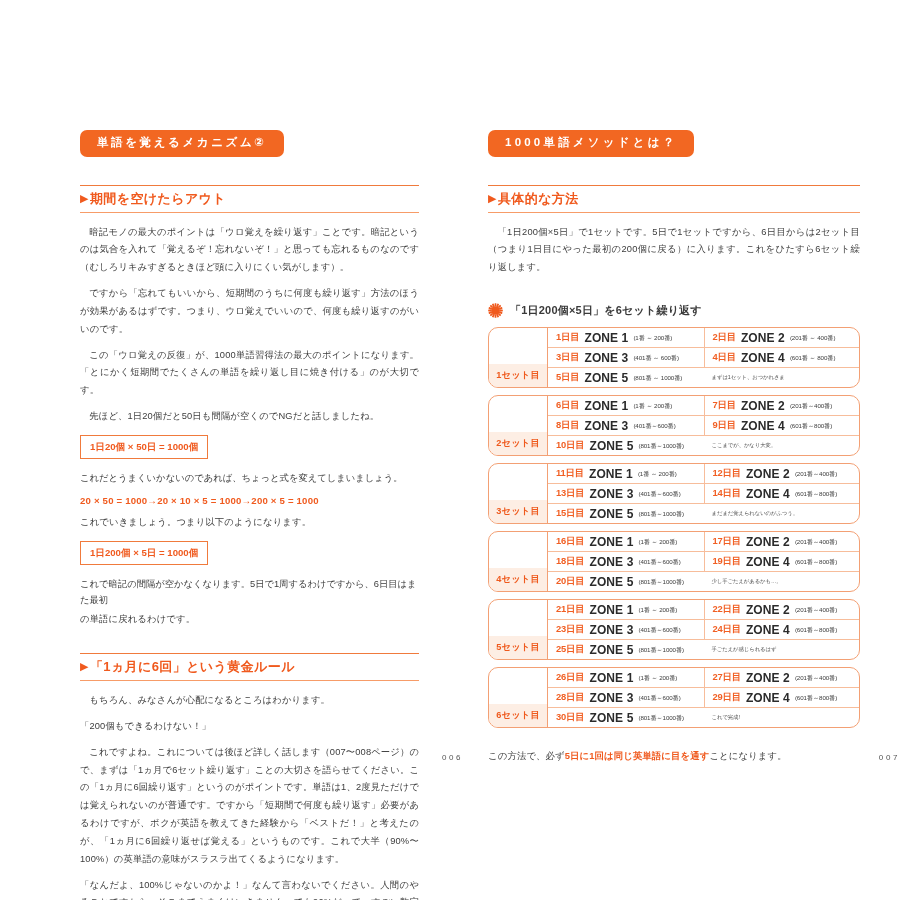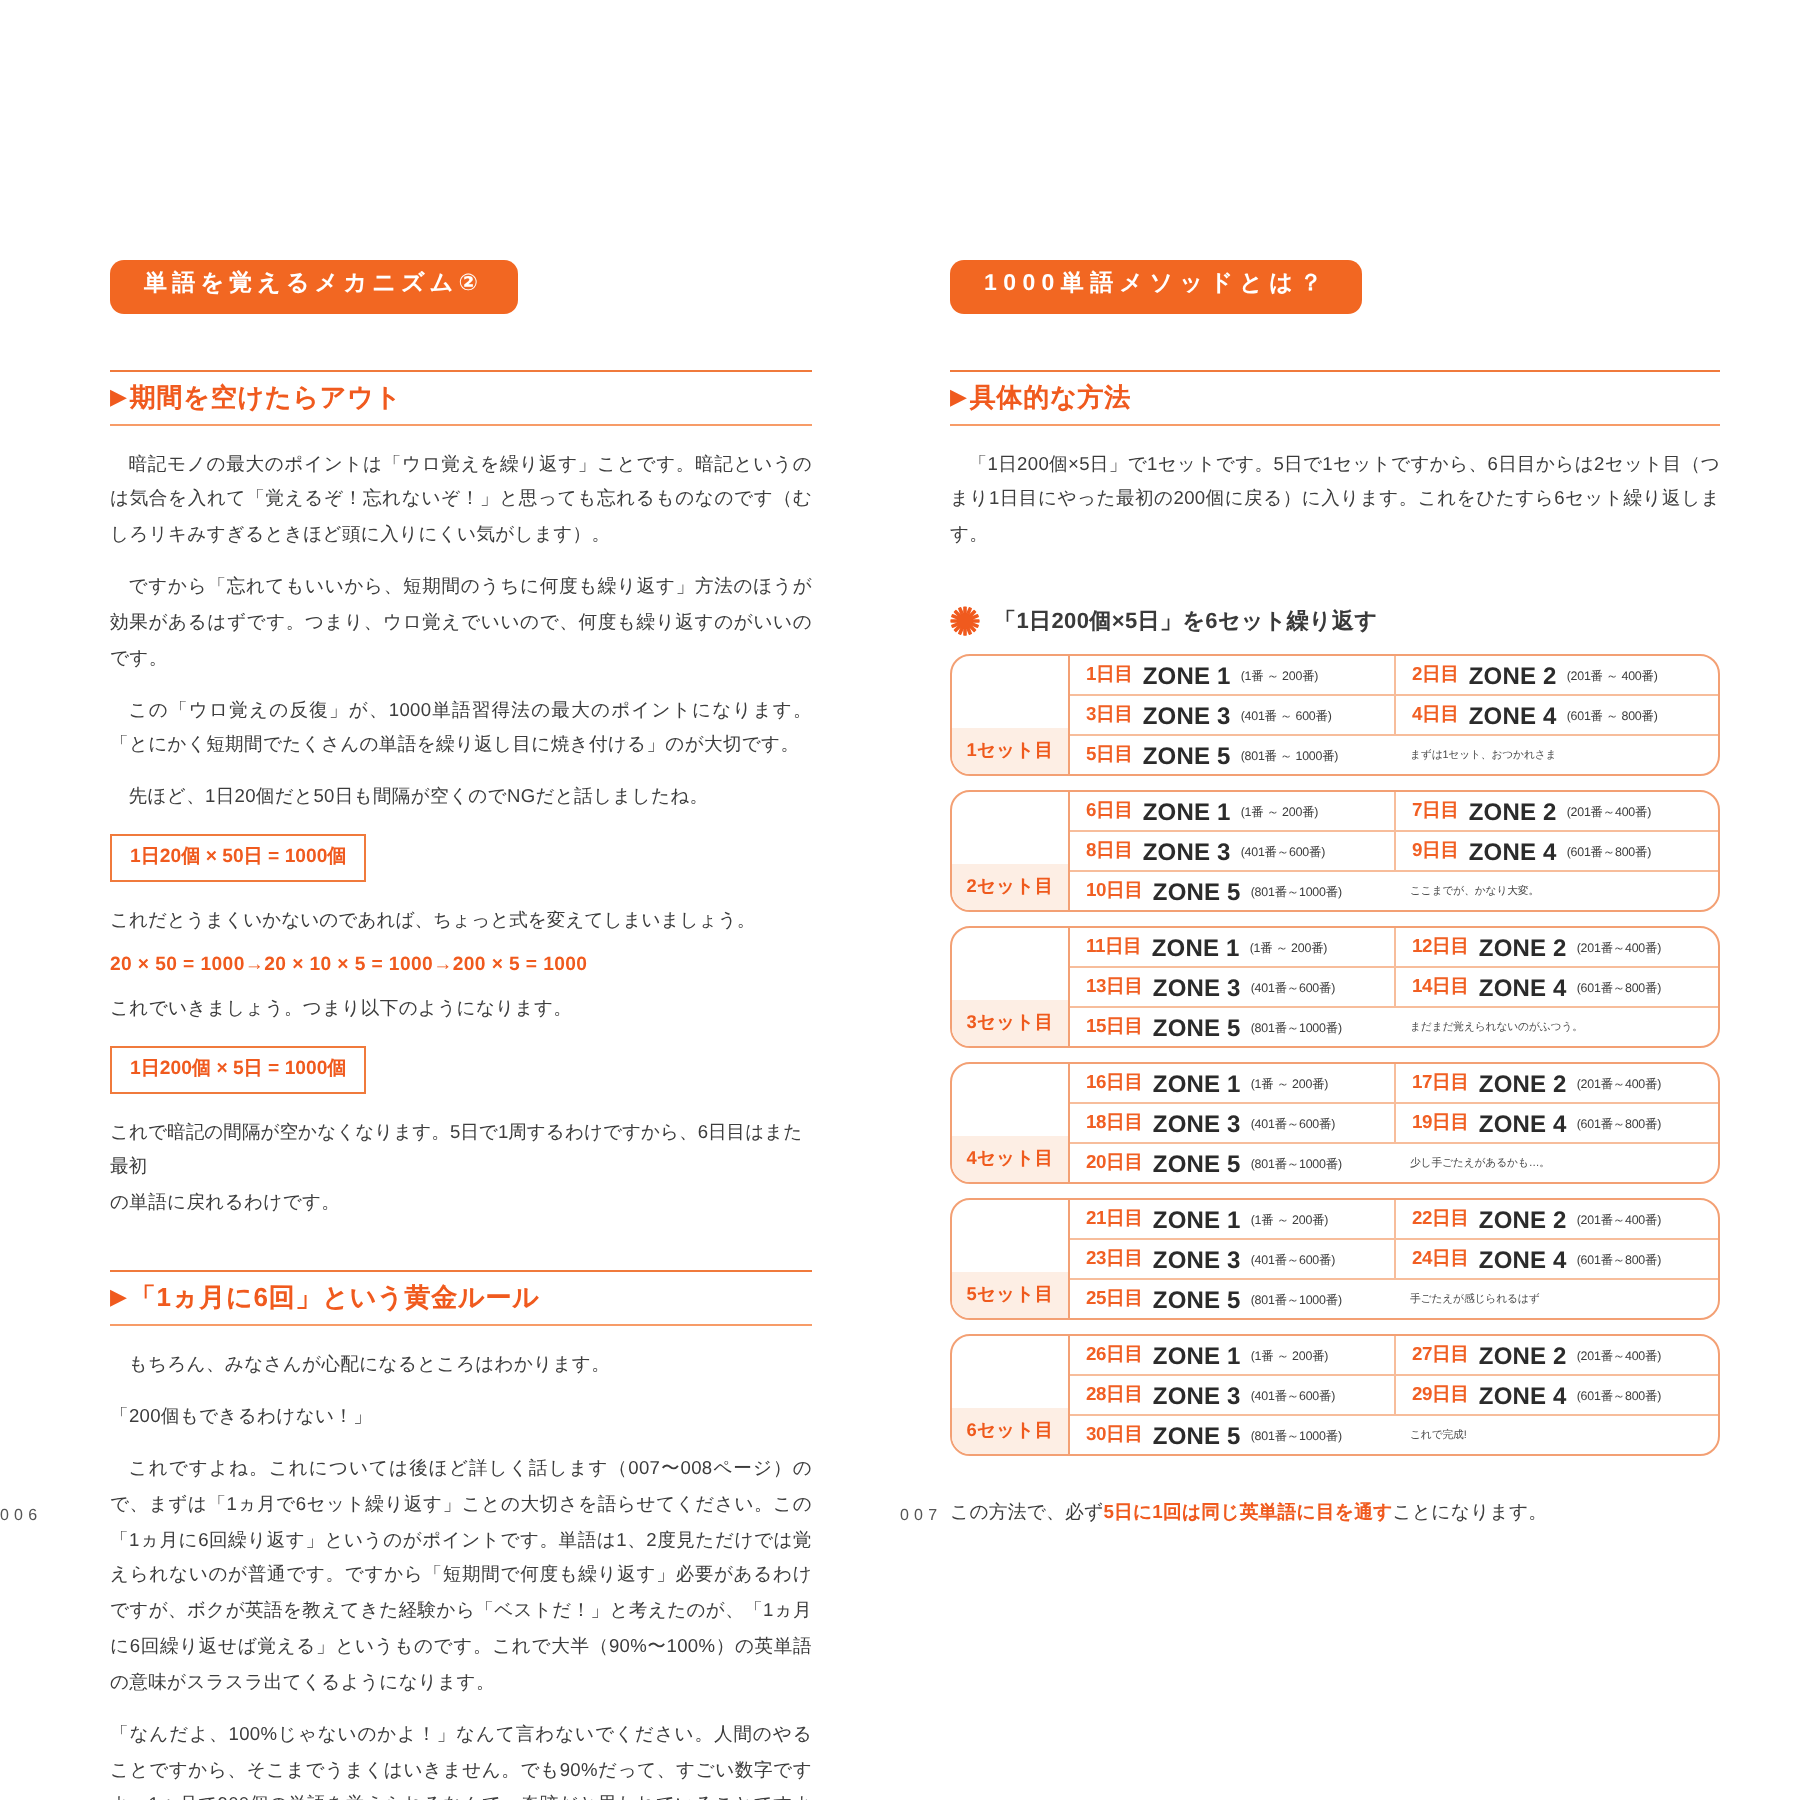--- a/index.html
+++ b/index.html
@@ -15,20 +15,21 @@
     position: relative;
     overflow: hidden;
   }
   .spread {
     position: absolute;
     left: 0; top: 0;
     width: 900px;
     height: 900px;
     display: flex;
     box-sizing: border-box;
+    padding-left: 25px;
   }
   .page {
     position: relative;
     box-sizing: border-box;
   }
   .page-left  { width: 450px; padding: 130px 44px 0 55px; }
   .page-right { width: 450px; padding: 130px 40px 0 25px; }
 
   
   .banner {
@@ -111,21 +112,21 @@
     letter-spacing: 0.2px;
     white-space: nowrap;
   }
 
   
   .folio {
     position: absolute;
     bottom: 138px;
     left: 0;
     width: 100%;
-    text-align: left;
+    text-align: right;
     font-size: 8px;
     letter-spacing: 2.6px;
     color: #555;
   }
 
   
   .chart-caption {
     display: flex;
     align-items: center;
     gap: 7px;

